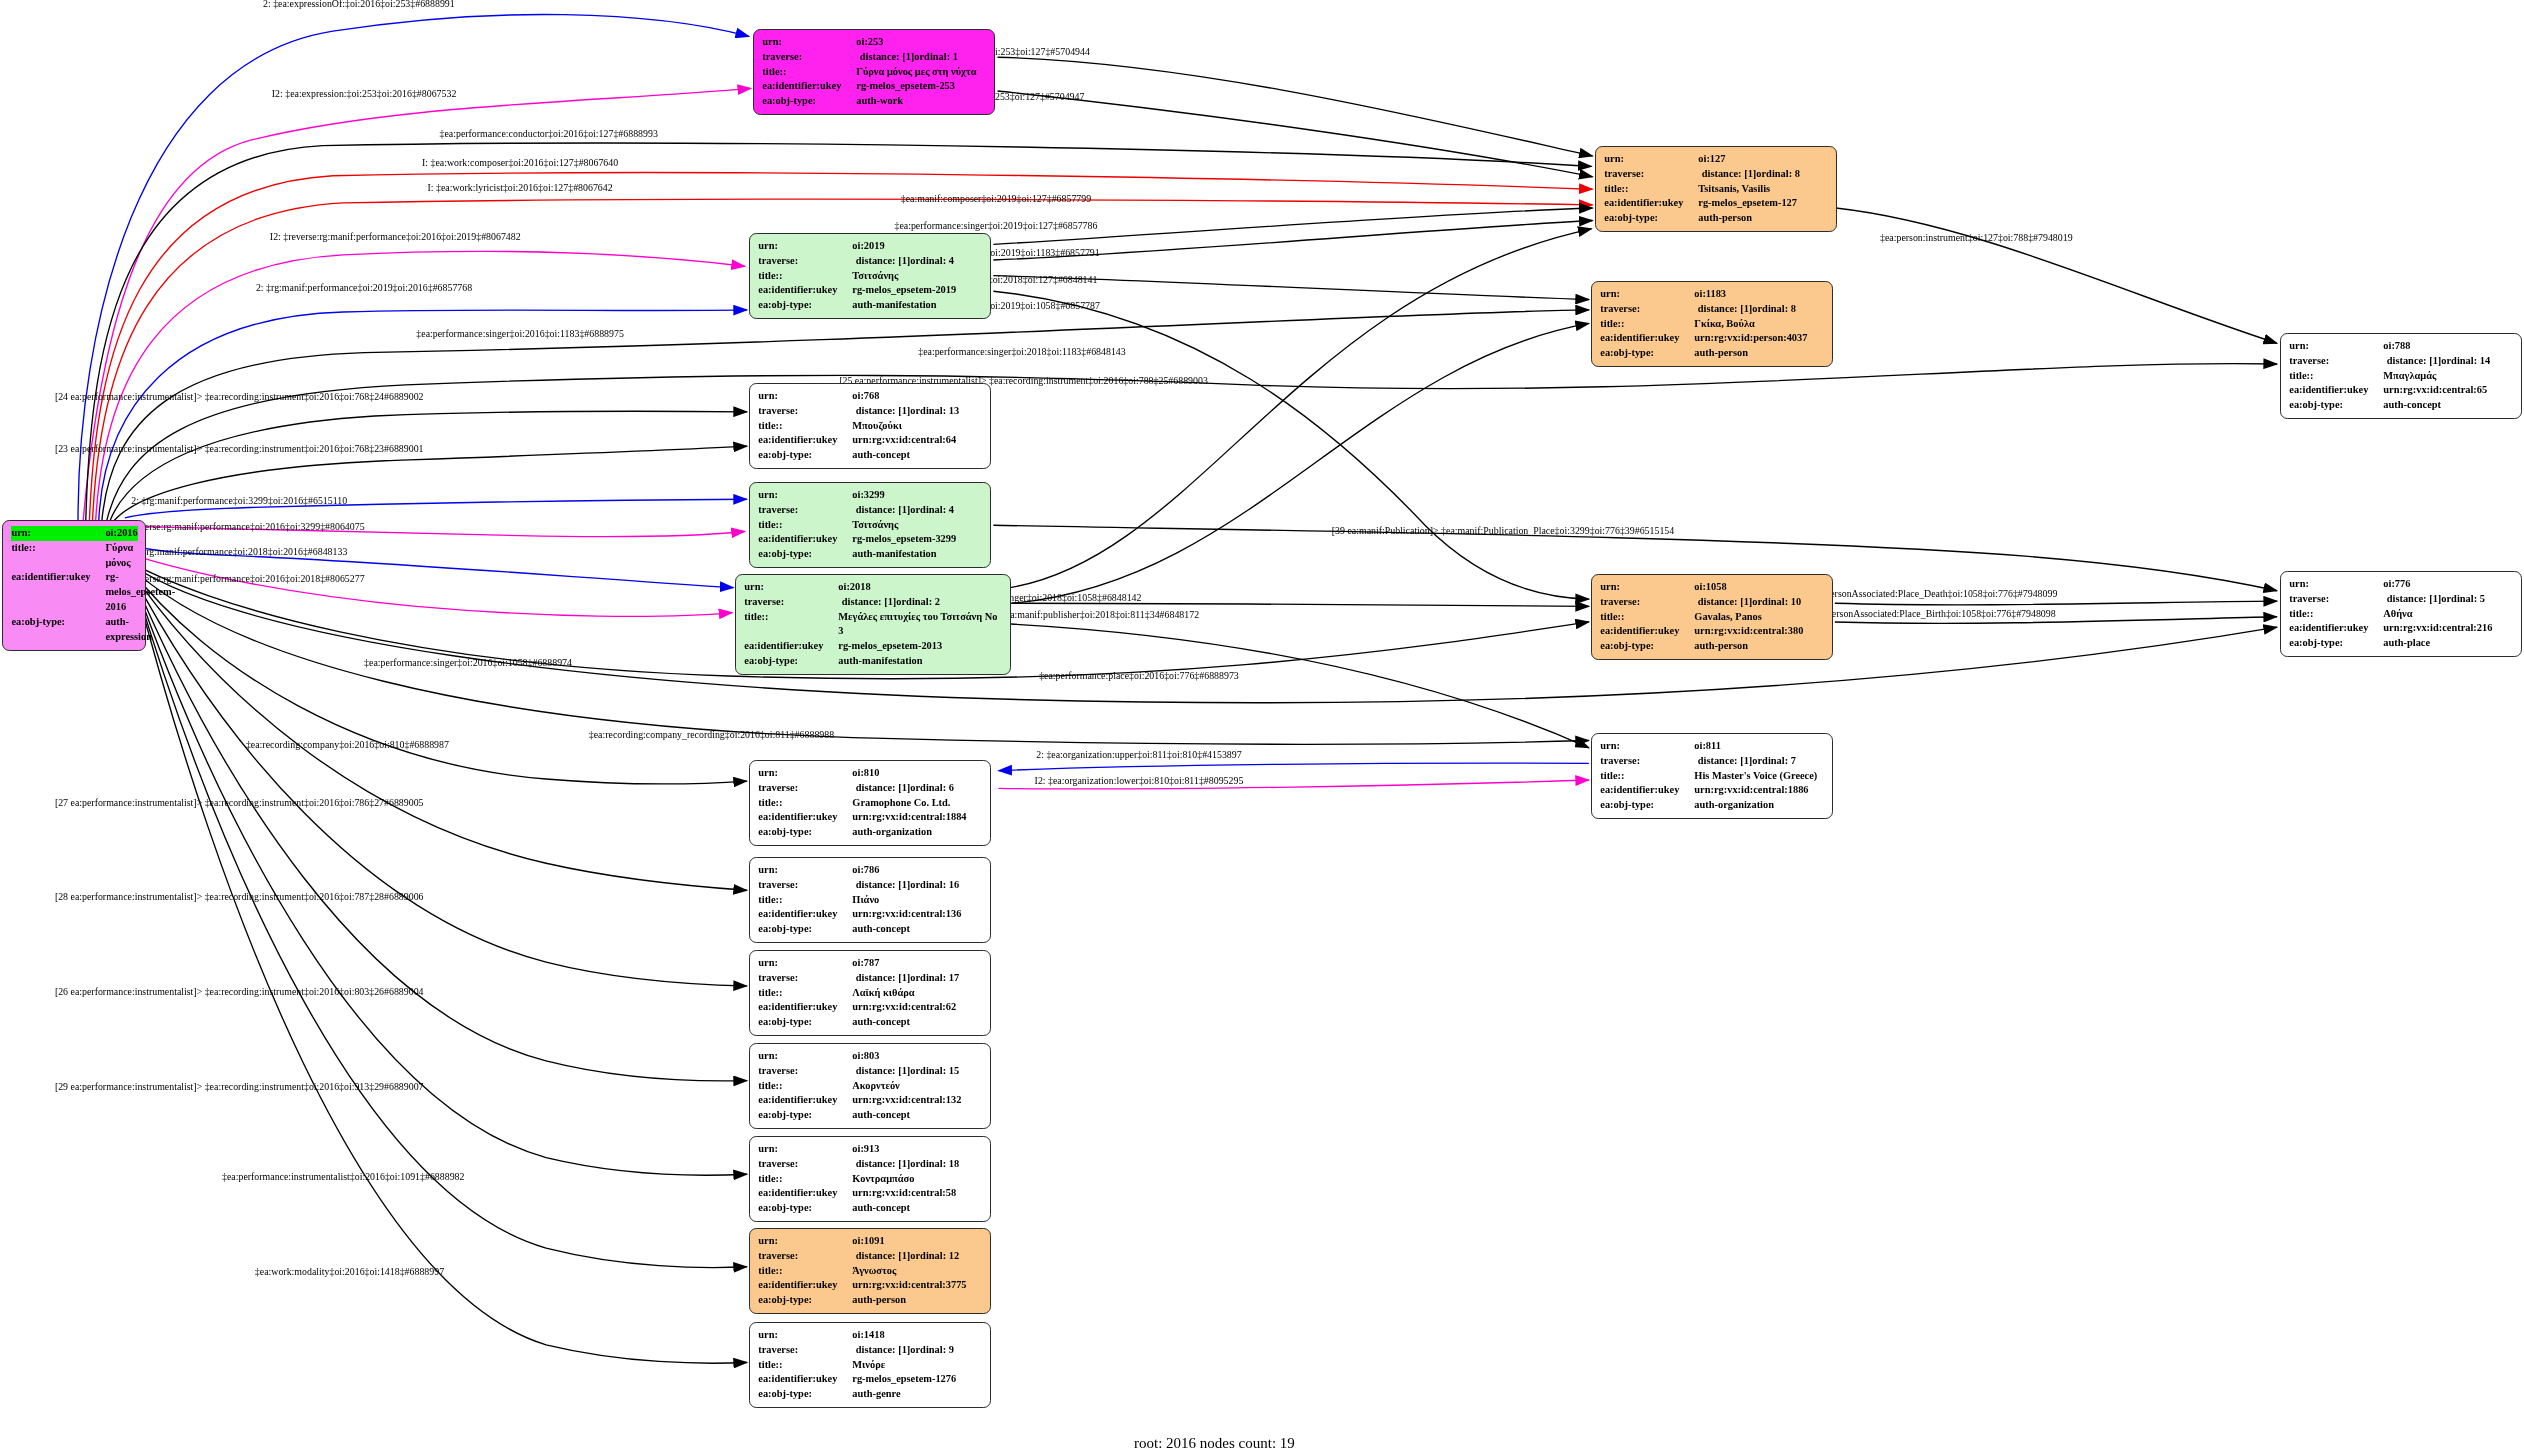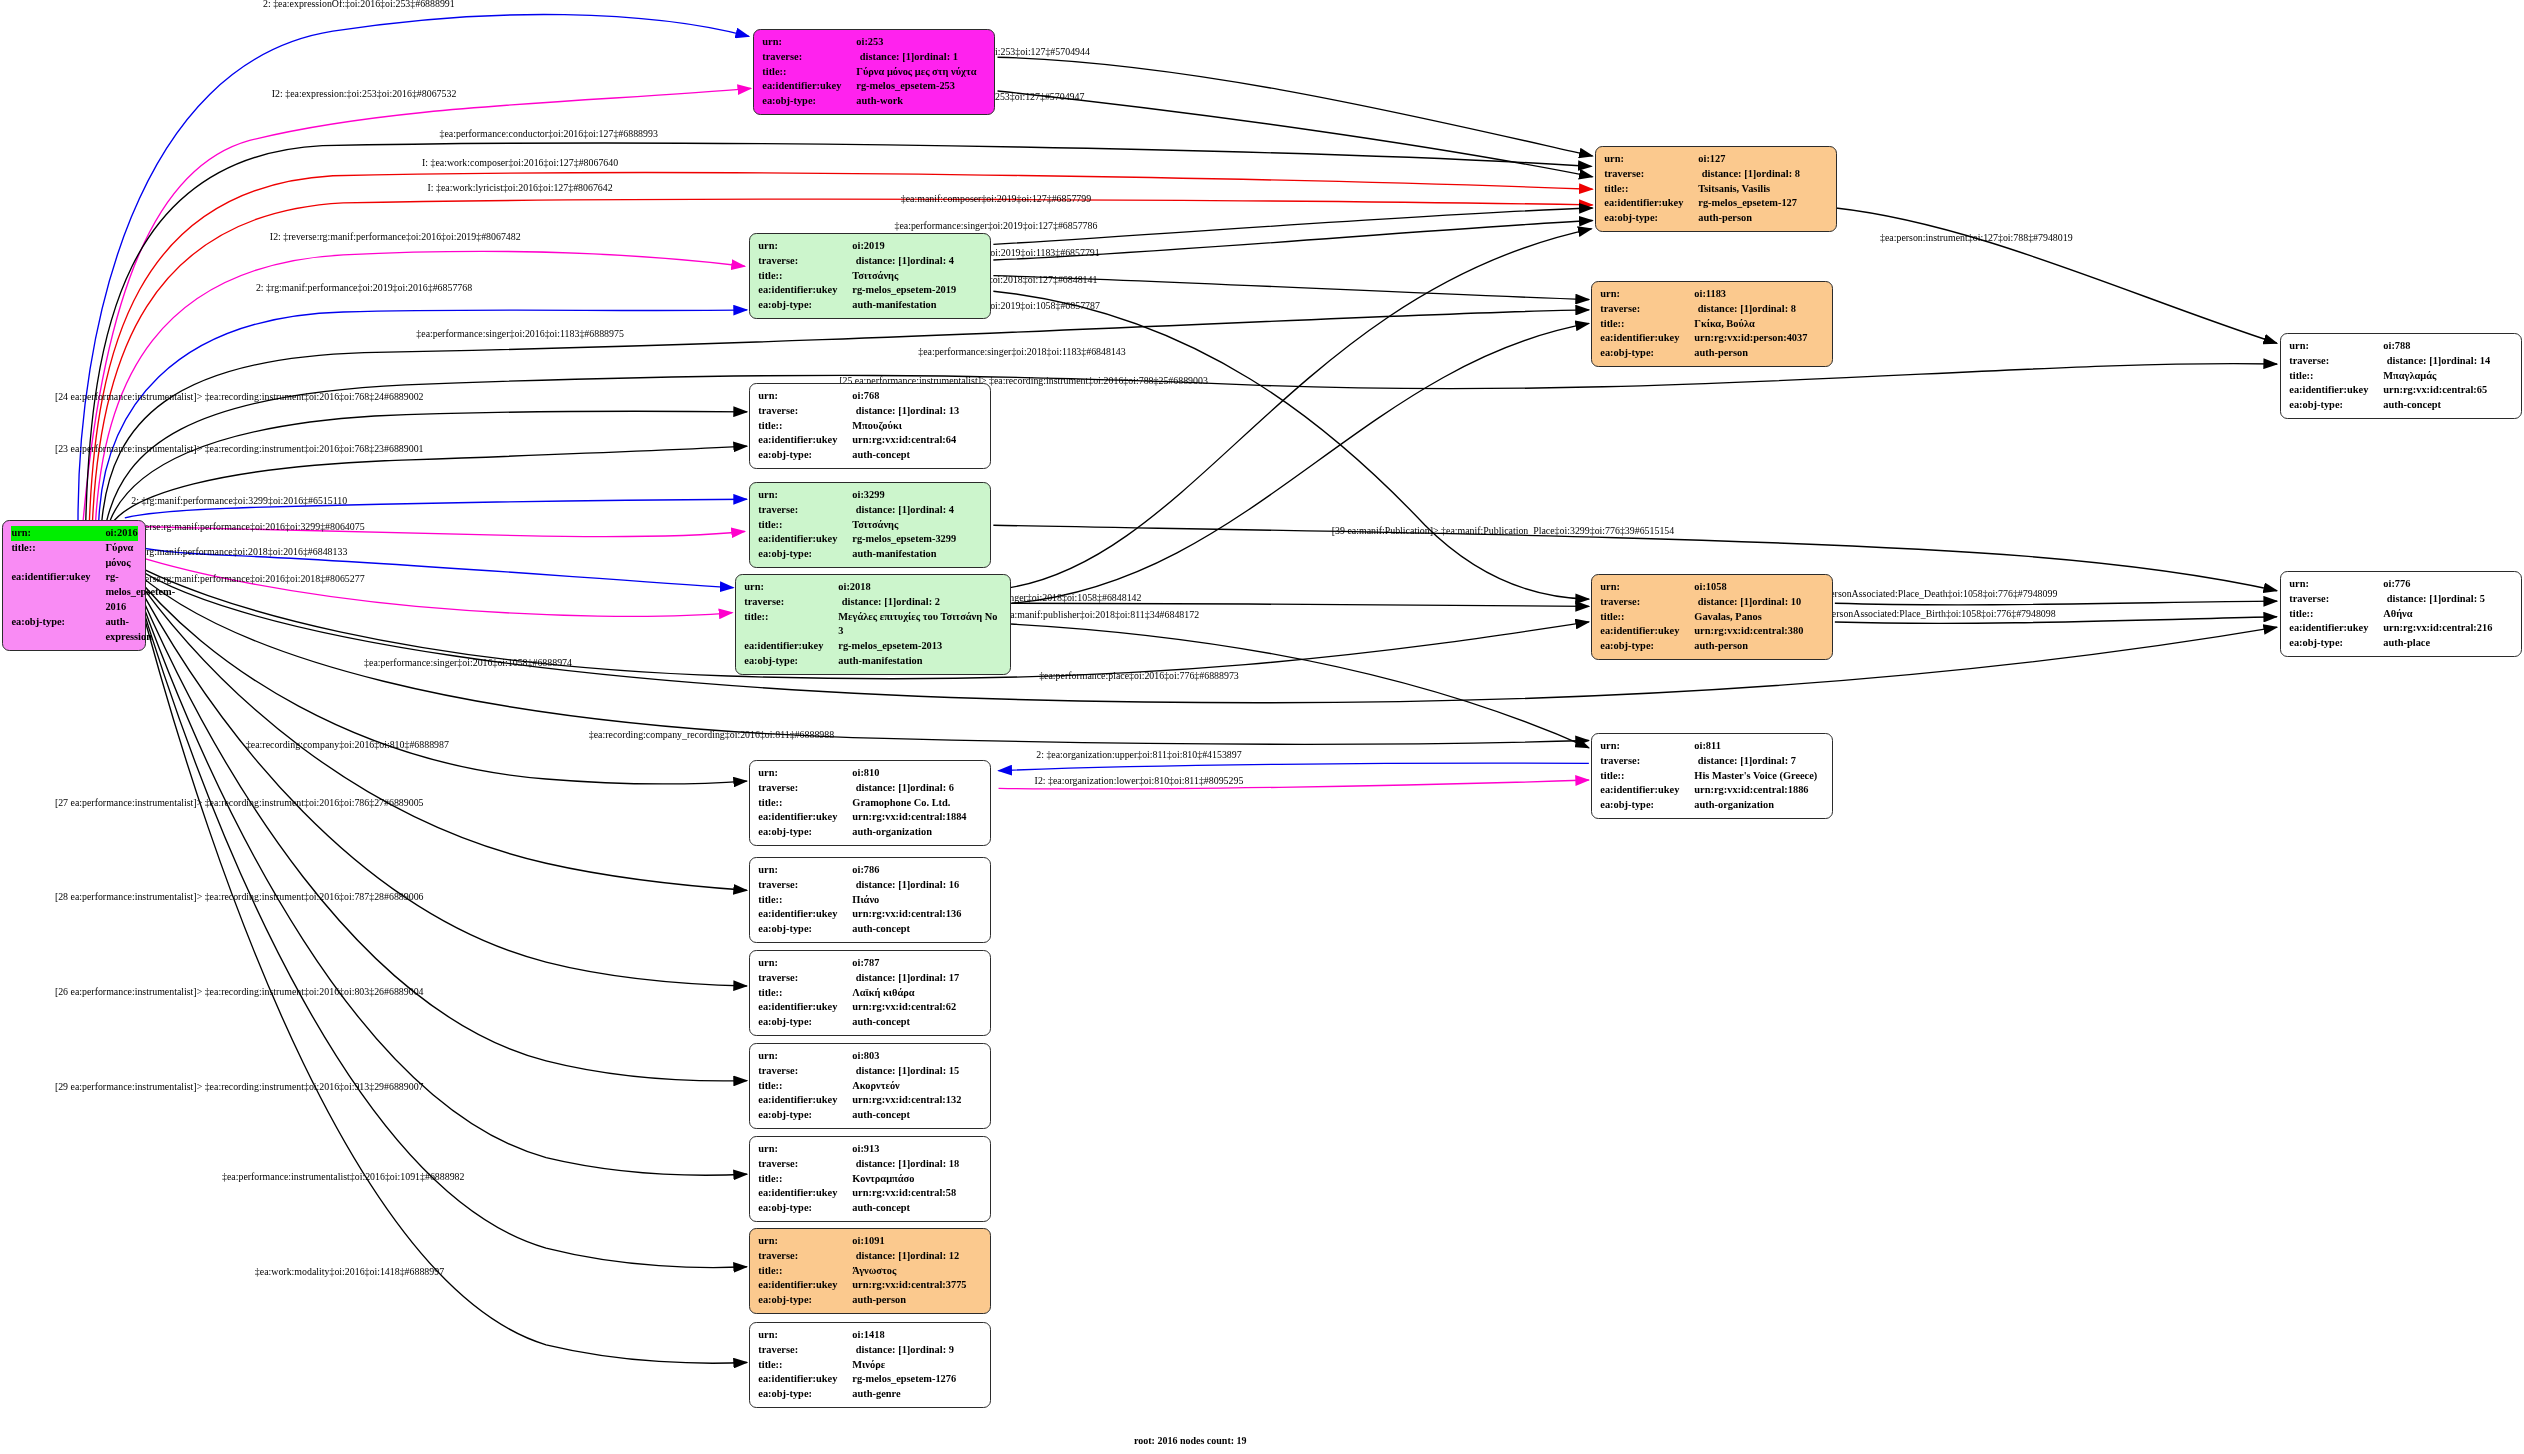--- a/index.html
+++ b/index.html
@@ -14,21 +14,21 @@
   .node .k{width:94px;flex:0 0 94px;}
   .node .v{flex:1 1 auto;}
   .node .v .sub{display:inline-block;text-align:center;}
   .node .v .dist{display:inline-block;width:58px;text-align:right;}
   .n-magenta{background:#ff22ee;}
   .n-violet{background:#f98bf4;}
   .n-green{background:#ccf5cc;}
   .n-orange{background:#fbc98e;}
   .n-white{background:#ffffff;}
   .rowhl{background:#00ee00;}
-  .footer{position:absolute;font-size:10px;color:#000;font-weight:bold;}
+  .footer{position:absolute;font-size:15px;color:#000;}
 </style>
 </head>
 <body>
 
 <div id="stage">
   <svg id="edges" viewBox="0 0 4855 2796" preserveAspectRatio="none">
     <defs>
       <marker id="ah-black" markerWidth="11" markerHeight="8" refX="10" refY="4" orient="auto" markerUnits="strokeWidth">
         <path d="M0,0 L11,4 L0,8 z" fill="#000000"></path>
       </marker>

